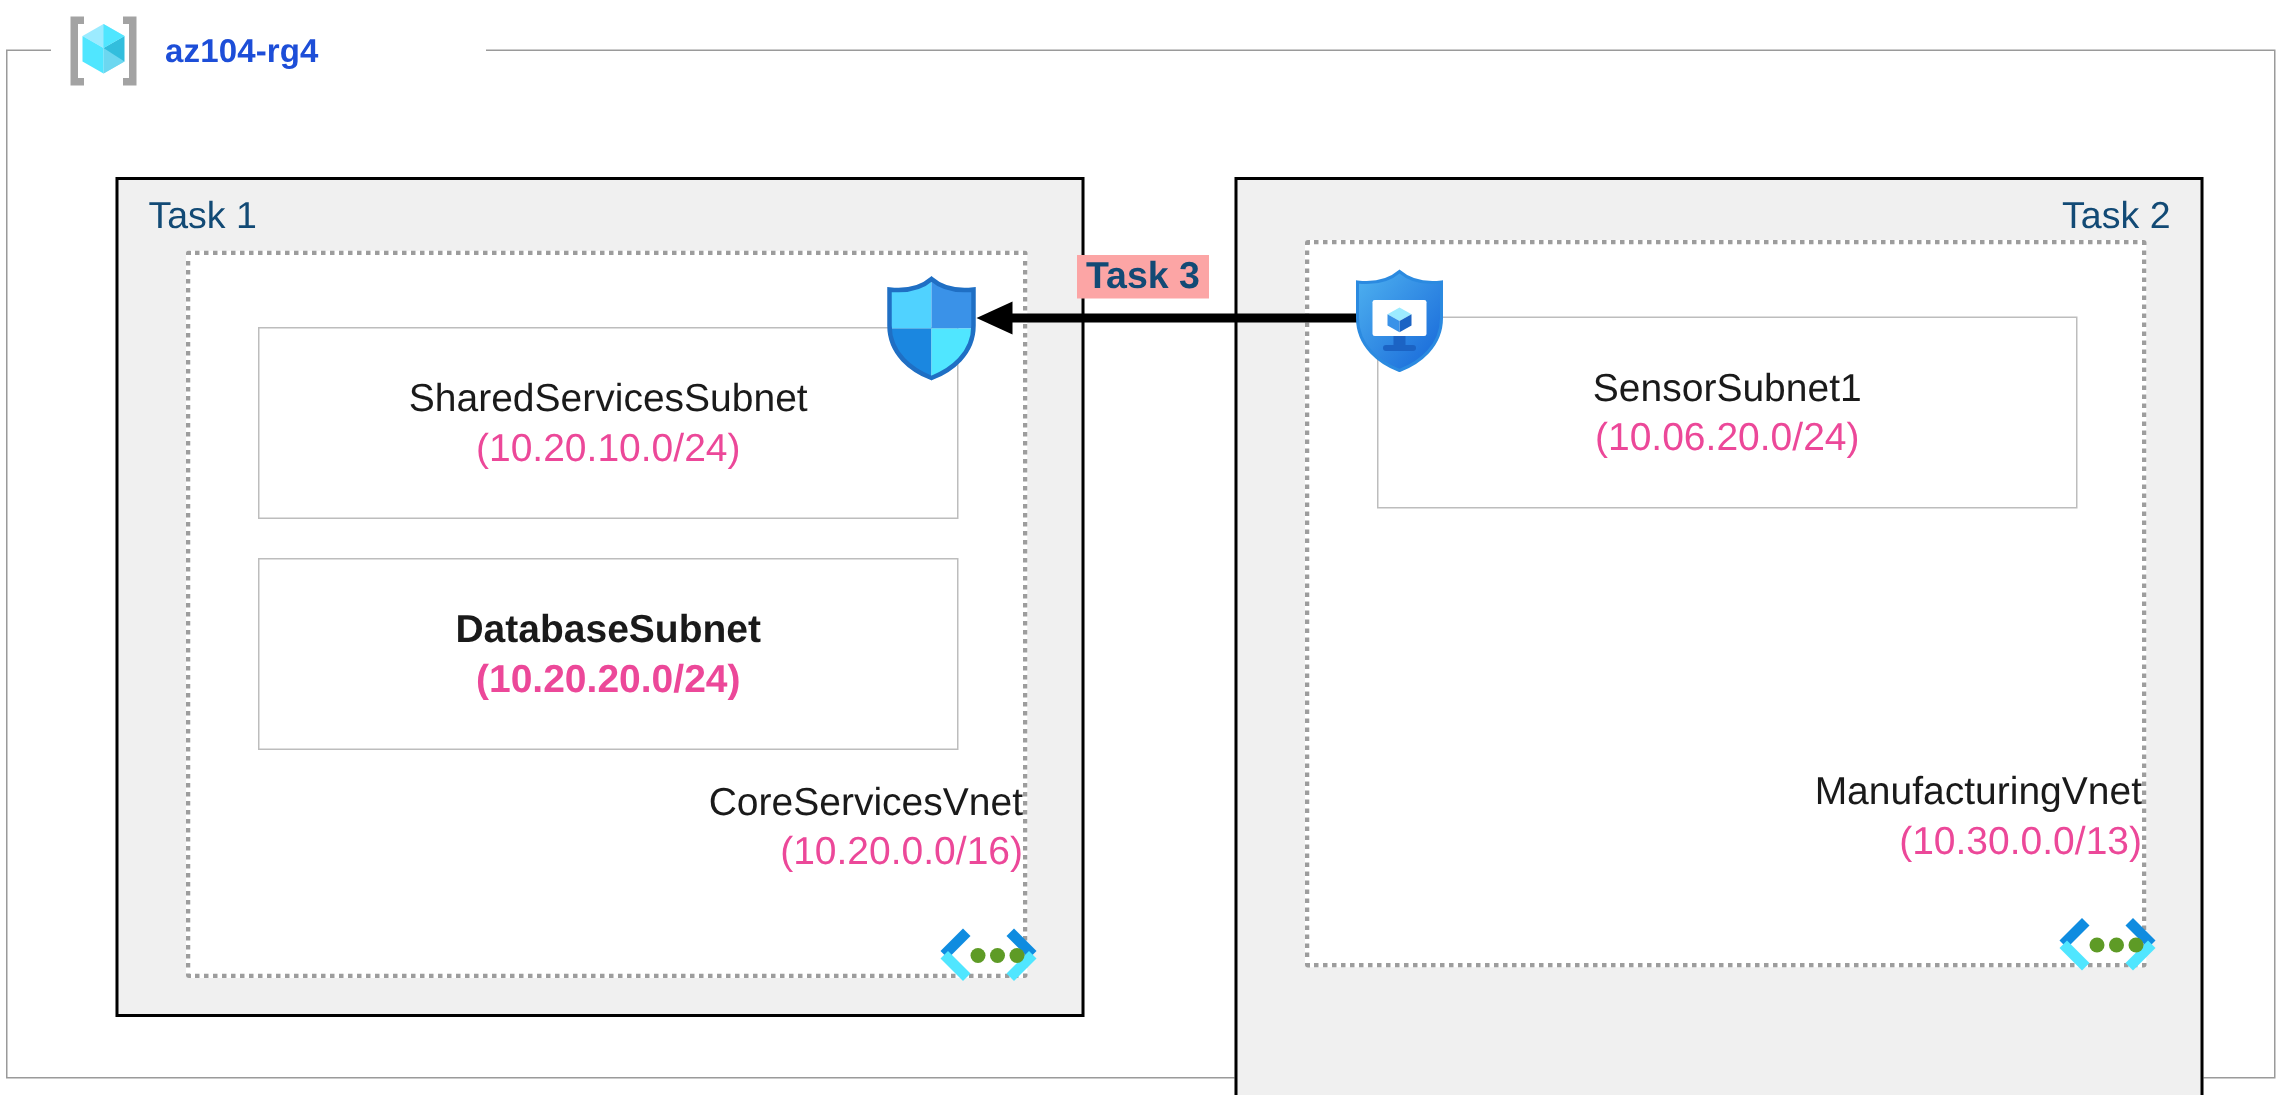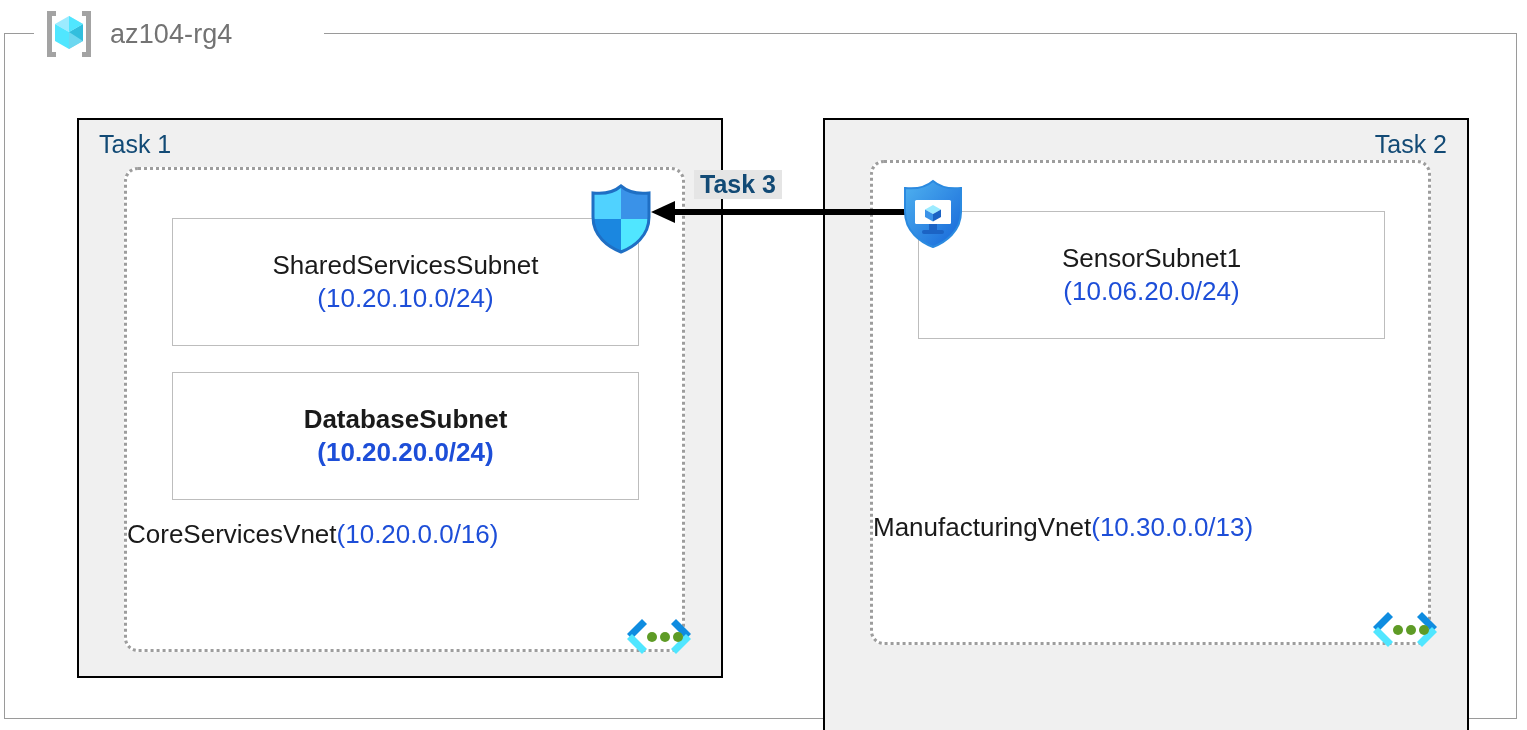--- a/index.html
+++ b/index.html
@@ -40,24 +40,25 @@
     position: absolute;
     left: 42px;
     top: 8px;
     height: 52px;
     display: flex;
     align-items: center;
     gap: 14px;
     z-index: 3;
   }
   #rg-title-text {
-    font-size: 27px;
-    color: #737373;
+    font-size: 22px;
+    color: #1d4ed8;
     letter-spacing: 0.1px;
     white-space: nowrap;
+    font-weight: bold;
   }
 
   
   .rg-icon { width: 54px; height: 52px; display: block; }
 
   
   .task-panel {
     position: absolute;
     box-sizing: border-box;
     background: #f0f0f0;
@@ -76,21 +77,21 @@
   }
   .task-label.left  { left: 20px; }
   .task-label.right { right: 20px; }
 
   
   .vnet-box {
     position: absolute;
     box-sizing: border-box;
     background: #ffffff;
     border: 3px dotted #9d9d9d;
-    border-radius: 14px;
+    border-radius: 2px;
     padding-left: 40px;
   }
   #vnet1 { left: 45px; top: 47px; width: 561px; height: 485px; }
   #vnet2 { left: 45px; top: 40px; width: 561px; height: 485px; }
 
   
   .subnet-box {
     position: absolute;
     box-sizing: border-box;
     background: #ffffff;
@@ -107,33 +108,33 @@
   .subnet-2 { top: 202px; font-weight: bold; }
 
   .node-name {
     font-size: 26px;
     color: #1a1a1a;
     line-height: 1.28;
     white-space: nowrap;
   }
   .node-cidr {
     font-size: 26px;
-    color: #1d4ed8;
+    color: #ec4899;
     line-height: 1.28;
     white-space: nowrap;
   }
 
   
   .vnet-caption {
     position: absolute;
     left: 0;
     right: 0;
     top: 348px;
     display: flex;
-    flex-direction: row;
+    flex-direction: column;
     align-items: flex-end;
     pointer-events: none;
   }
 
   
   .vnet-glyph {
     position: absolute;
     right: -16px;
     bottom: -20px;
     width: 78px;
@@ -144,26 +145,26 @@
   #peer-arrow {
     position: absolute;
     left: 645px;
     top: 196px;
     width: 270px;
     height: 32px;
     z-index: 4;
   }
   #task3-label {
     position: absolute;
-    left: 694px;
+    left: 718px;
     top: 170px;
     font-size: 25px;
     font-weight: bold;
     color: #124a75;
-    background: #e5e5e5;
+    background: #fca5a5;
     padding: 0 6px;
     z-index: 6;
     white-space: nowrap;
   }
 
   
   .icon-shield {
     position: absolute;
     z-index: 5;
   }

